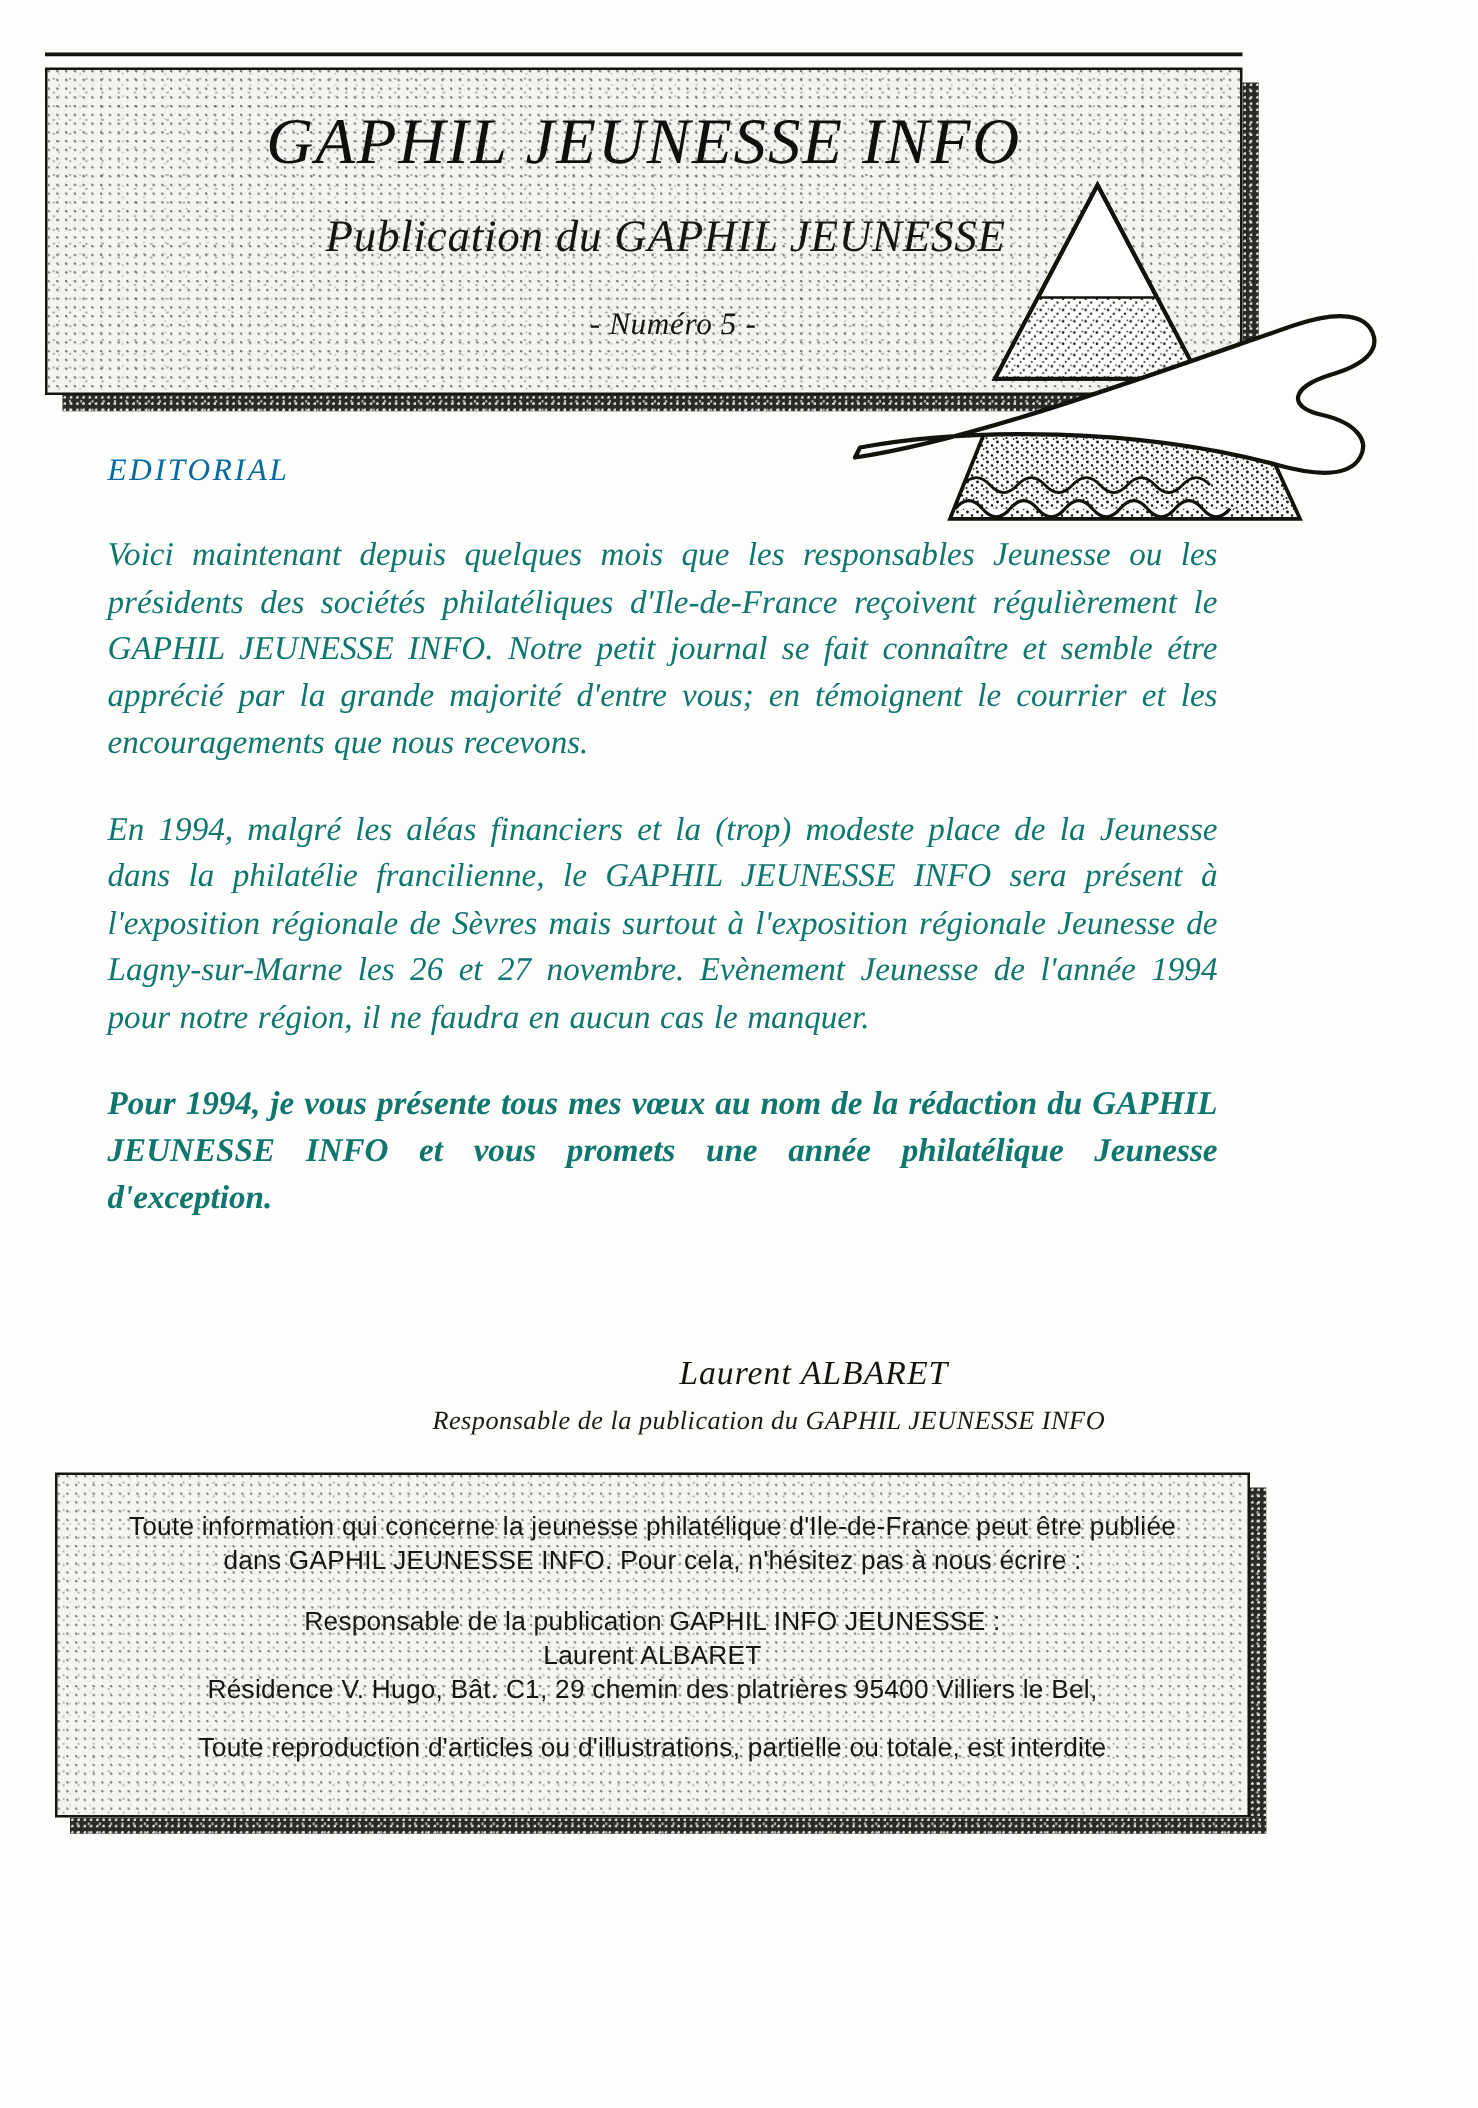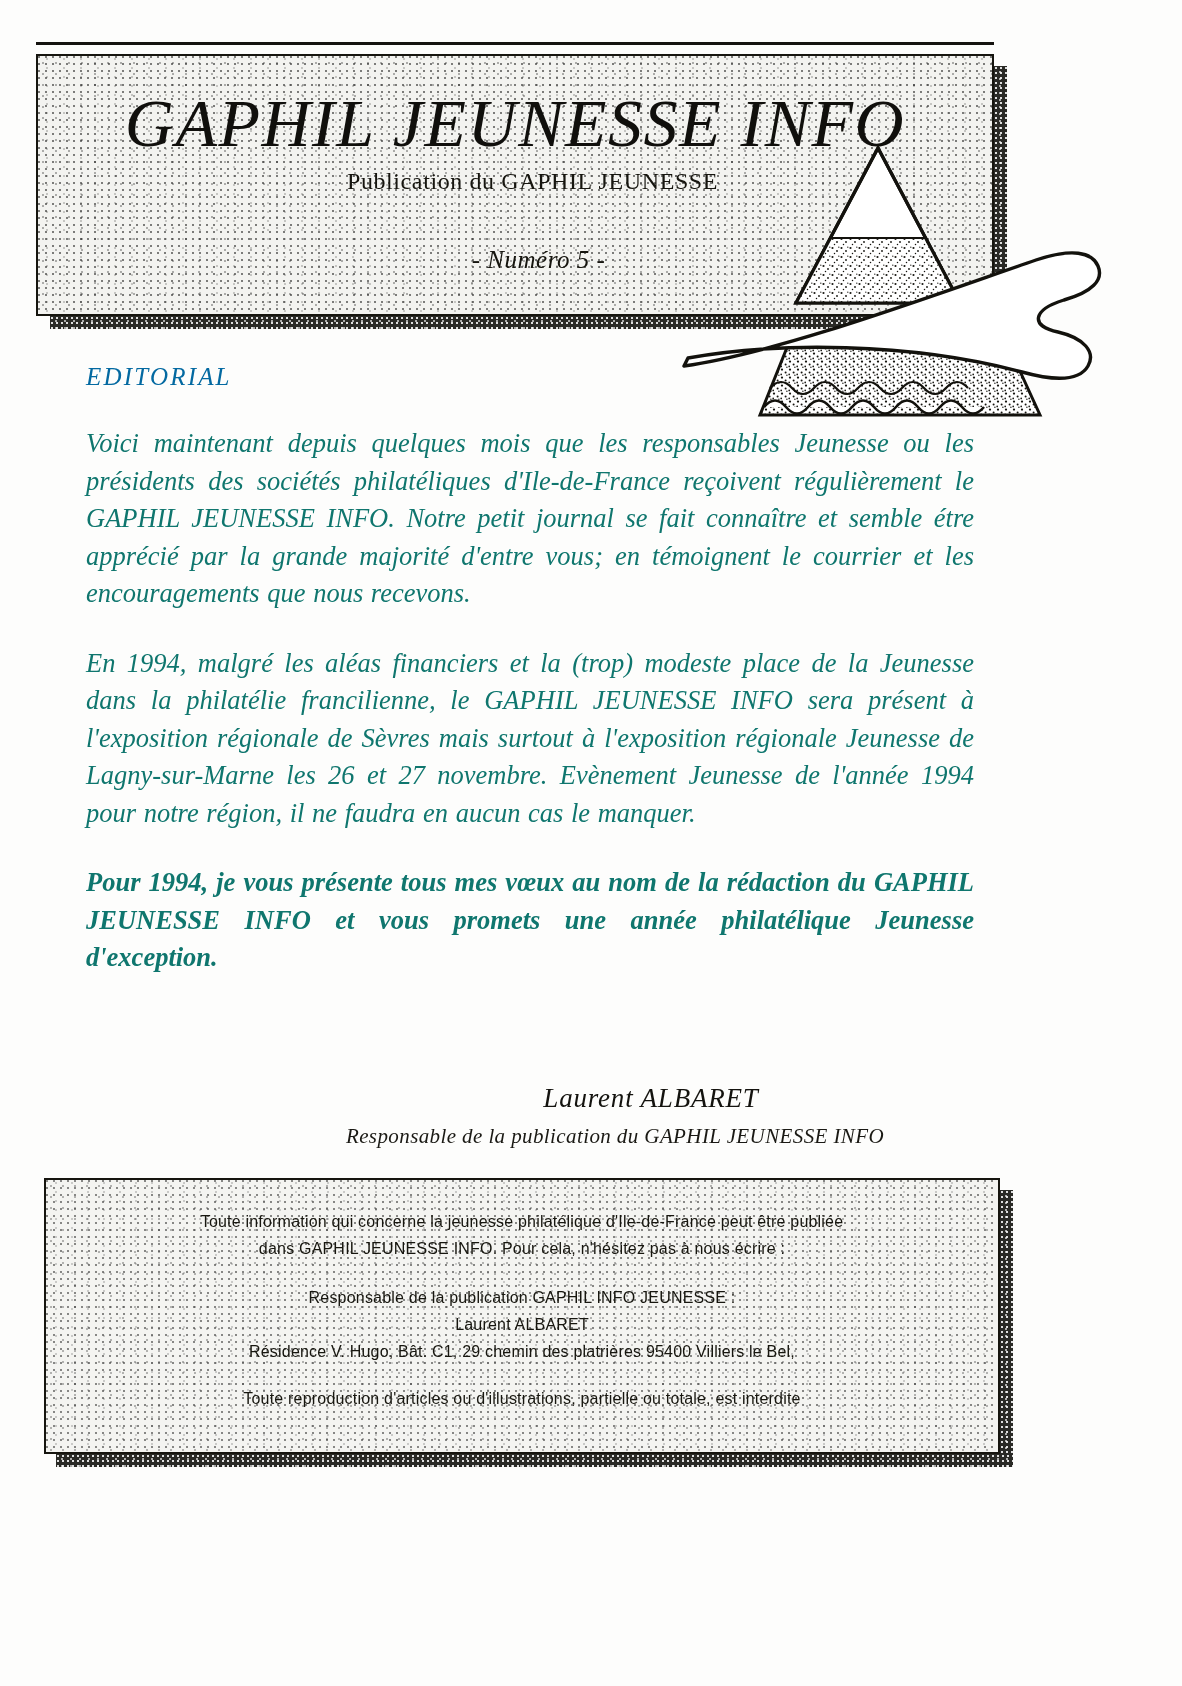--- a/index.html
+++ b/index.html
@@ -77,31 +77,32 @@
   }
 
   .masthead-title {
     position: absolute;
     left: 0; right: 0;
     top: 28px;
     text-align: center;
     font-family: "Liberation Serif", "DejaVu Serif", serif;
     font-style: italic;
     font-weight: 400;
-    font-size: 68px;
+    font-size: 52px;
     letter-spacing: 1.5px;
     color: #100f0c;
     white-space: nowrap;
   }
   .masthead-sub {
     position: absolute;
     left: 0; right: 0;
     top: 112px;
     text-align: center;
-    font-size: 24px;
+    font-style: italic;
+    font-size: 36px;
     letter-spacing: 0.6px;
     color: #16150f;
     margin-left: 35px;
   }
   .masthead-num {
     position: absolute;
     left: 0; right: 0;
     top: 190px;
     text-align: center;
     font-style: italic;
@@ -223,21 +224,21 @@
     top: 1178px;
     width: 956px;
     height: 276px;
     box-sizing: border-box;
     padding: 30px 36px 0 36px;
     font-family: "Liberation Sans", "DejaVu Sans", sans-serif;
     text-align: center;
     color: #17160f;
   }
   .f-line {
-    font-size: 16px;
+    font-size: 21px;
     line-height: 27px;
     letter-spacing: 0.2px;
   }
   .f-gap { height: 22px; }
   .f-gap2 { height: 20px; }
 </style>
 </head>
 <body>
 
 <div class="page">

